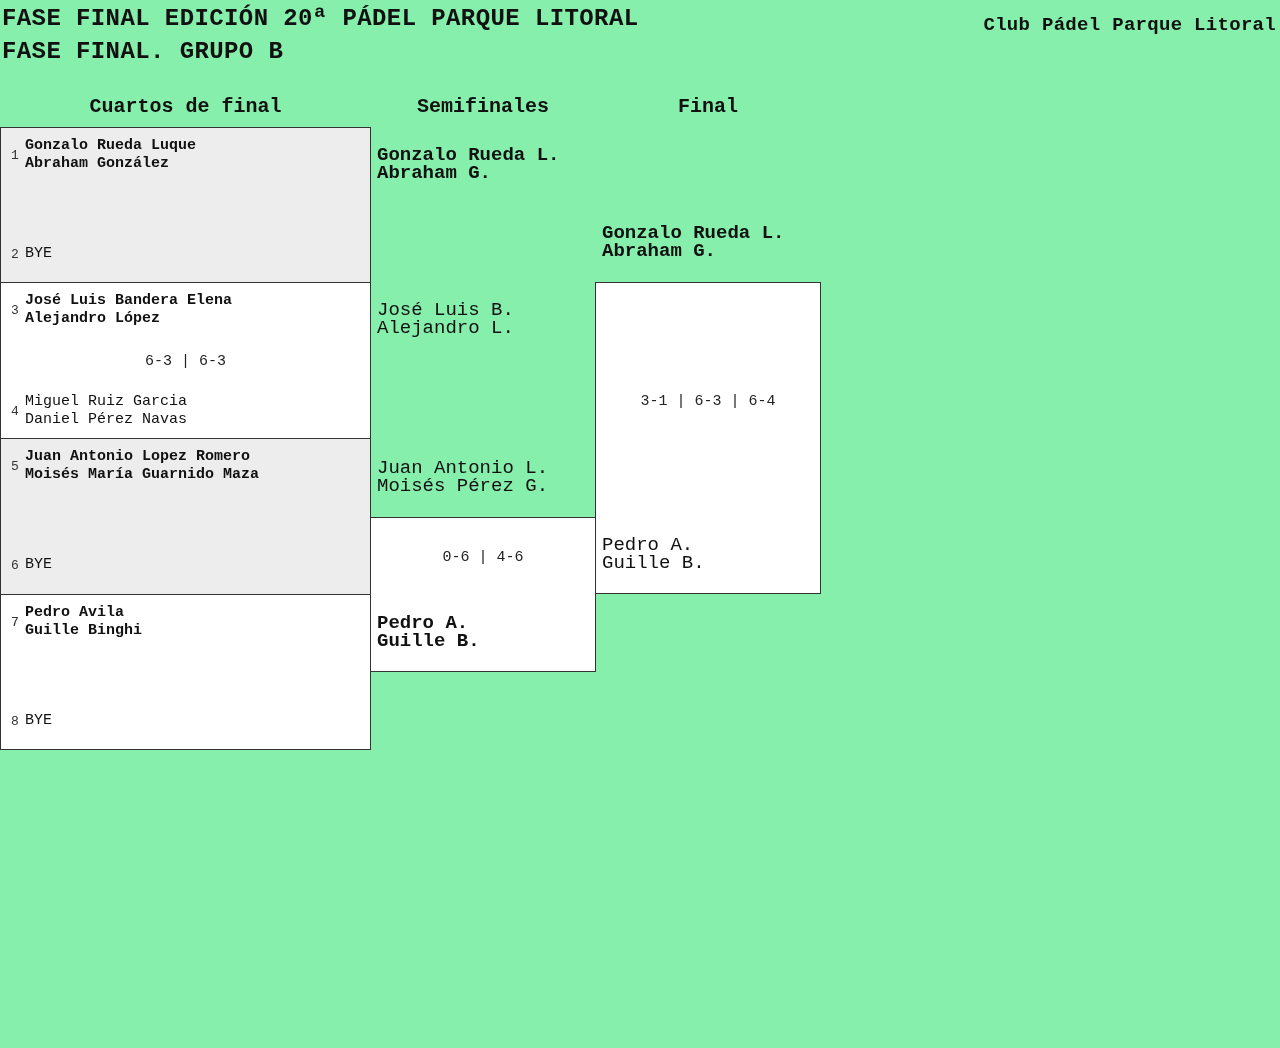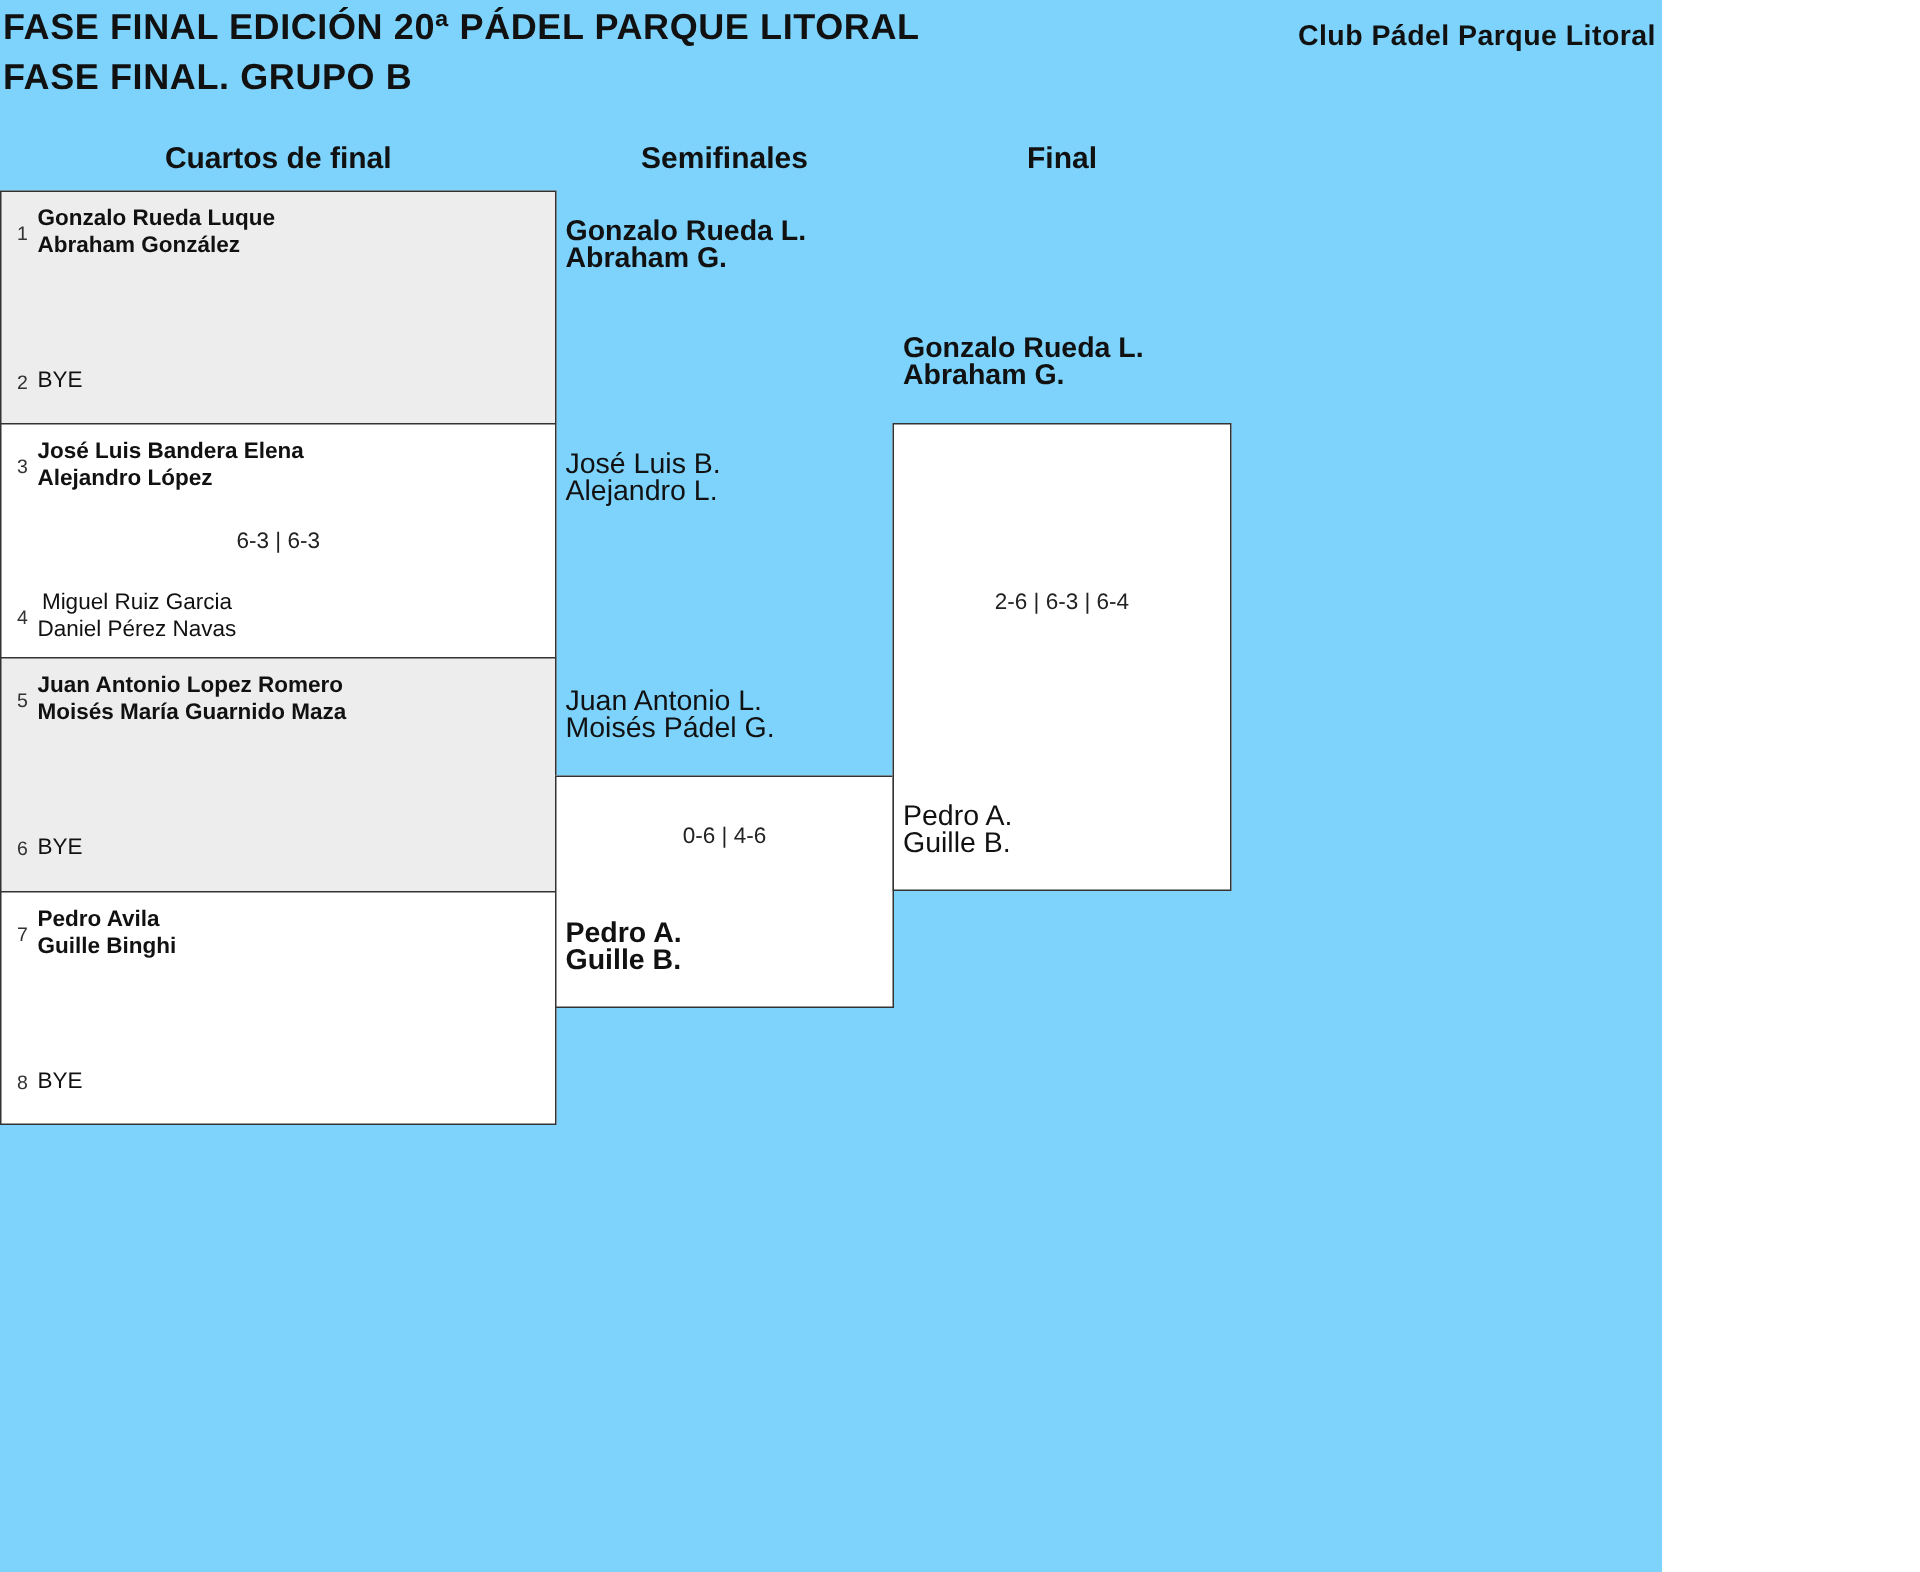--- a/index.html
+++ b/index.html
@@ -1,22 +1,22 @@
 <!DOCTYPE html>
 <html><head>
 <meta charset="utf-8">
 <style>
   * { margin: 0; padding: 0; box-sizing: border-box; }
   html, body { background: #fff; }
   .page {
     position: relative;
-    width: 1108px;
+    width: 1280px;
     height: 1048px;
-    background: #7dd3fc;
-    font-family: Liberation Sans, sans-serif;
+    background: #86efac;
+    font-family: Liberation Mono, monospace;
     color: #111111;
     overflow: hidden;
   }
 
   
   .title-block { position: absolute; left: 2px; top: 2px; }
   .title-line {
     font-size: 24px;
     font-weight: 700;
     line-height: 33px;
@@ -209,35 +209,35 @@
       </div>
     </div>
   </div>
 
 
   <div class="box sf sf2">
     <div class="box-score sf-score">0-6 | 4-6</div>
   </div>
 
   <div class="box fin">
-    <div class="box-score fin-score">2-6 | 6-3 | 6-4</div>
+    <div class="box-score fin-score">3-1 | 6-3 | 6-4</div>
   </div>
 
   <div class="lbl winner lbl-sf1-top">
     <span>Gonzalo Rueda L.</span>
     <span>Abraham G.</span>
   </div>
   <div class="lbl lbl-sf1-bottom">
     <span>José Luis B.</span>
     <span>Alejandro L.</span>
   </div>
 
   <div class="lbl lbl-sf2-top">
     <span>Juan Antonio L.</span>
-    <span>Moisés Pádel G.</span>
+    <span>Moisés Pérez G.</span>
   </div>
   <div class="lbl winner lbl-sf2-bottom">
     <span>Pedro A.</span>
     <span>Guille B.</span>
   </div>
 
   <div class="lbl winner lbl-fin-top">
     <span>Gonzalo Rueda L.</span>
     <span>Abraham G.</span>
   </div>

